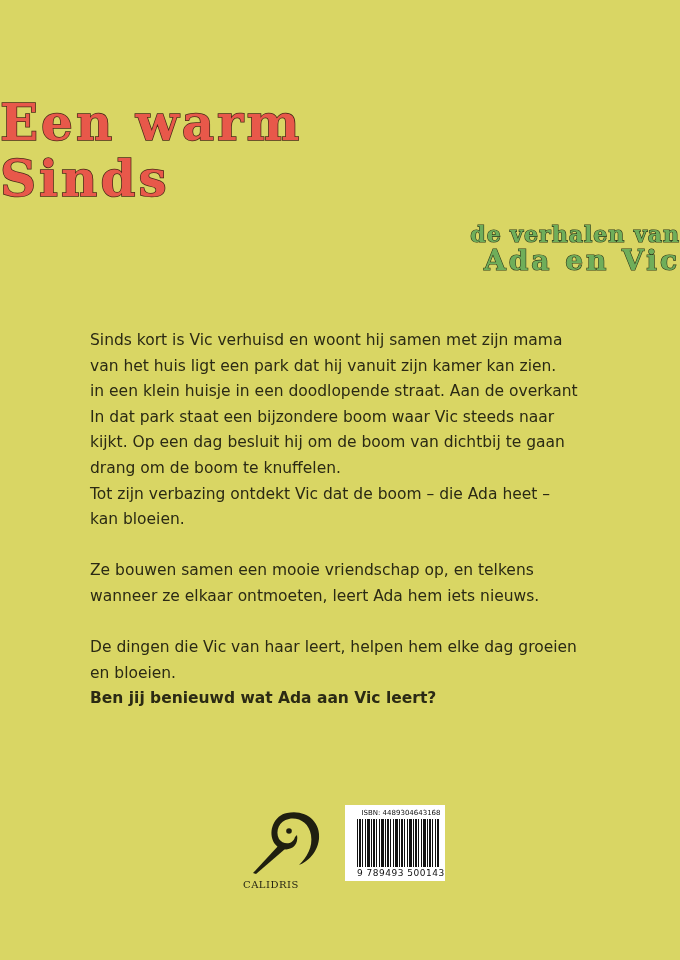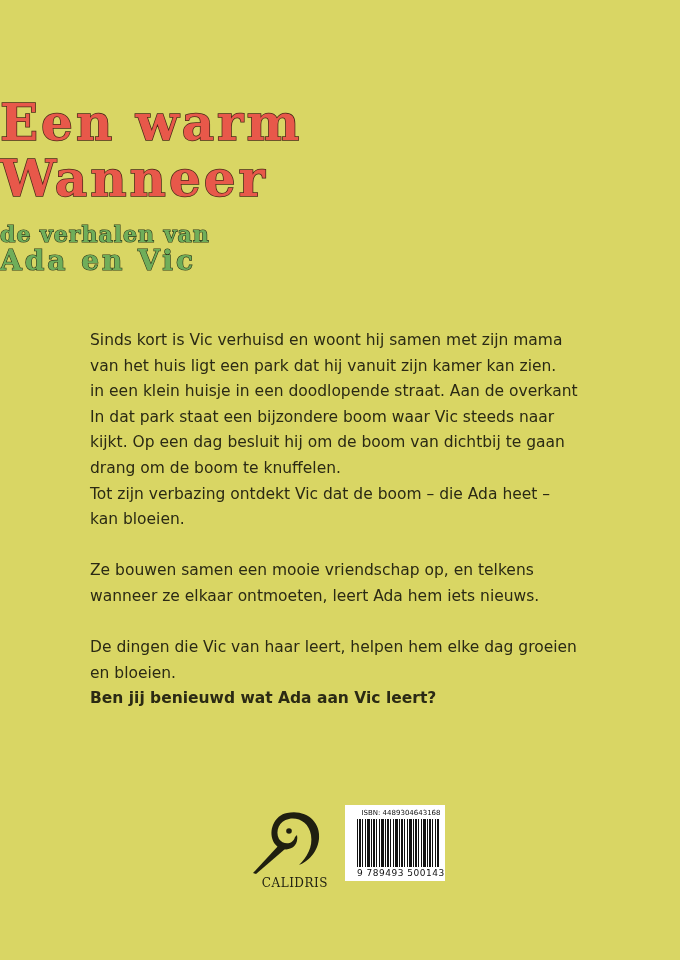--- a/index.html
+++ b/index.html
@@ -19,21 +19,21 @@
       font-weight: bold;
       font-size: 50px;
       line-height: 56px;
       color: #e8584a;
       letter-spacing: 3px;
       -webkit-text-stroke: 1.5px #4a2a18;
       paint-order: stroke fill;
     }
     .subtitle-block {
       position: absolute; left: 0; top: 222px; width: 680px;
-      text-align: left;
+      text-align: right;
     }
     .subtitle-line {
       font-family: "DejaVu Serif", serif;
       font-weight: bold;
       color: #6fae5a;
       -webkit-text-stroke: 1.2px #2f3a1c;
       paint-order: stroke fill;
     }
     .subtitle-line.l1 { font-size: 22px; line-height: 24px; letter-spacing: 1px; }
     .subtitle-line.l2 { font-size: 28px; line-height: 30px; letter-spacing: 3px; }
@@ -41,22 +41,22 @@
       position: absolute; left: 90px; top: 328px; width: 520px;
       font-size: 15.5px; line-height: 25.6px;
     }
     .body-text p { margin: 0; }
     .body-text .gap { height: 25.6px; }
     .body-text .bold { font-weight: bold; }
     .logo {
       position: absolute; left: 243px; top: 805px; width: 85px; height: 85px;
     }
     .logo-text {
-      position: absolute; left: 0; bottom: 0; width: 85px; text-align: right;
-      font-family: "DejaVu Serif", serif; font-size: 12px; color: #1f1f10;
+      position: absolute; left: 0; bottom: 0; width: 85px; text-align: left;
+      font-family: "DejaVu Serif", serif; font-size: 10px; color: #1f1f10;
       letter-spacing: 0.5px;
     }
     .barcode {
       position: absolute; left: 345px; top: 805px; width: 100px; height: 76px;
       background: #ffffff;
     }
     .isbn-label {
       position: absolute; left: 0; top: 4px; width: 100px; text-align: center;
       font-family: "DejaVu Sans", sans-serif; font-size: 7px; color: #111;
       padding-left: 12px; box-sizing: border-box;
@@ -73,21 +73,21 @@
       font-family: "DejaVu Sans", sans-serif; font-size: 9px; color: #111;
       padding-left: 12px; box-sizing: border-box; letter-spacing: 0.5px;
       background: transparent;
     }
   </style>
 </head>
 <body>
 
 <div class="title-block">
   <div class="title-line">Een warm</div>
-  <div class="title-line">Wanneer</div>
+  <div class="title-line">Sinds</div>
 </div>
 
 <div class="subtitle-block">
   <div class="subtitle-line l1">de verhalen van</div>
   <div class="subtitle-line l2">Ada en Vic</div>
 </div>
 
 <div class="body-text">
   <p>Sinds kort is Vic verhuisd en woont hij samen met zijn mama</p>
   <p>van het huis ligt een park dat hij vanuit zijn kamer kan zien.</p>

